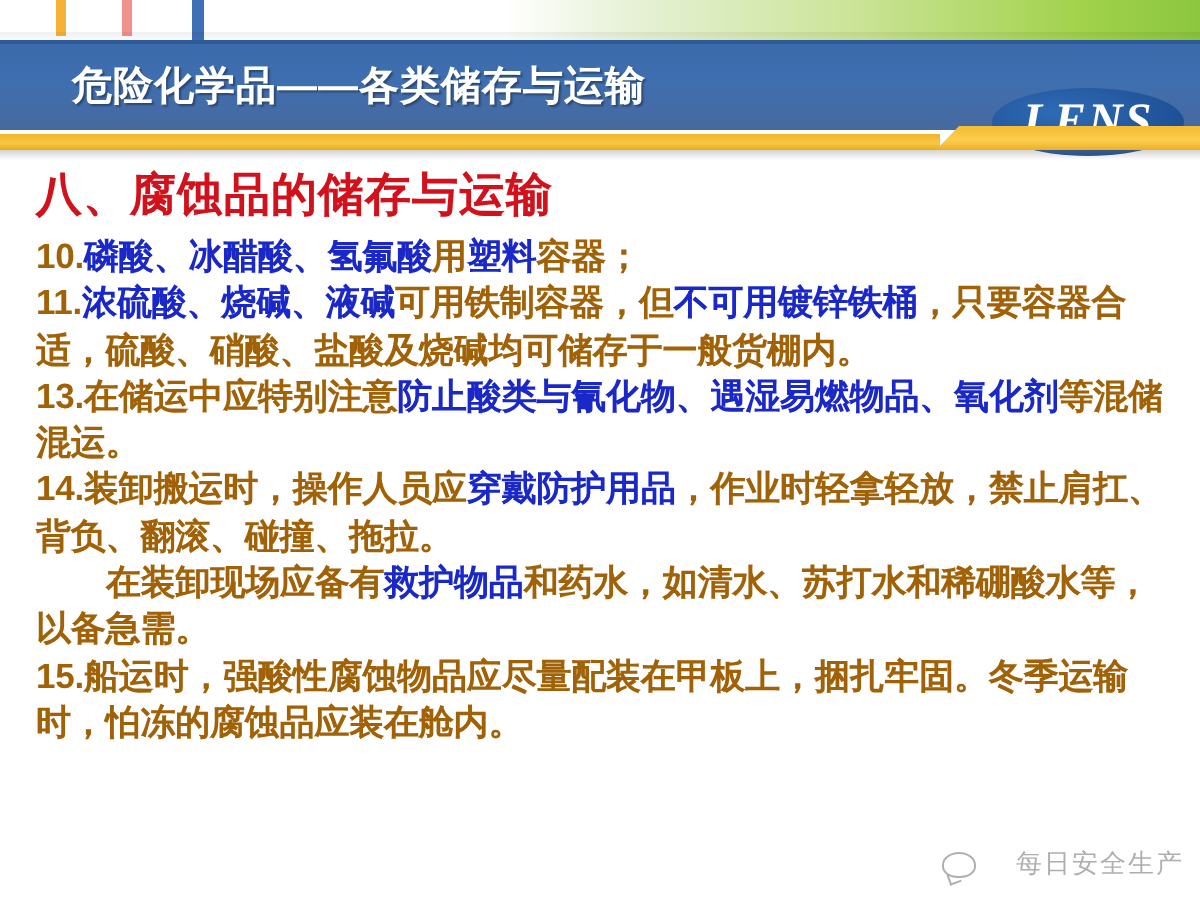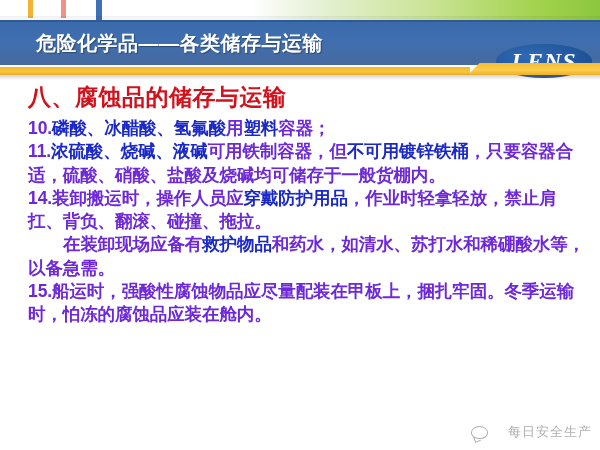--- a/index.html
+++ b/index.html
@@ -101,21 +101,21 @@
   .gold-shadow {
     position: absolute; left: 0; top: 75px; width: 600px; height: 5px;
     background: linear-gradient(to bottom, rgba(110,110,110,0.30), rgba(255,255,255,0));
   }
 
   
   .content {
     position: absolute;
     left: 0; top: 82px;
     width: 600px; height: 368px;
-    padding: 0 10px 0 28px;
+    padding: 0 10px 0 18px;
   }
   .heading {
     color: #d1111b;
     font-size: 23px;
     font-weight: bold;
     letter-spacing: 0.5px;
     line-height: 30px;
     margin-bottom: 5px;
     white-space: nowrap;
   }
@@ -125,21 +125,21 @@
     color: #111111;
     font-size: 17.5px;
     font-weight: bold;
     line-height: 23.3px;
     letter-spacing: -0.1px;
     text-align: left;
     word-break: break-all;
   }
   .para.indent { text-indent: 2em; }
   .blue { color: #1b28c8; }
-  .black { color: #6d28d9; }
+  .black { color: #a16207; }
 
   
   .watermark {
     position: absolute;
     right: 8px; bottom: 9px;
     display: flex; align-items: center; gap: 20px;
     opacity: 0.55;
   }
   .wm-icon {
     width: 17px; height: 13px;
@@ -190,20 +190,21 @@
   </div>
   <div class="gold-shadow"></div>
 
   <div class="content">
     <div class="heading">
       <span>八、</span><span>腐蚀品的储存与运输</span>
     </div>
     <div class="body-block" id="body-block">
         <div class="para"><span class="black">10.</span><span class="blue">磷酸、冰醋酸、氢氟酸</span><span class="black">用</span><span class="blue">塑料</span><span class="black">容器；</span></div>
         <div class="para"><span class="black">11.</span><span class="blue">浓硫酸、烧碱、液碱</span><span class="black">可用铁制容器，但</span><span class="blue">不可用镀锌铁桶</span><span class="black">，只要容器合适，硫酸、硝酸、盐酸及烧碱均可储存于一般货棚内。</span></div>
+        <div class="para"><span class="black">13.在储运中应特别注意</span><span class="blue">防止酸类与氰化物、遇湿易燃物品、氧化剂</span><span class="black">等混储混运。</span></div>
         <div class="para"><span class="black">14.装卸搬运时，操作人员应</span><span class="blue">穿戴防护用品</span><span class="black">，作业时轻拿轻放，禁止肩扛、背负、翻滚、碰撞、拖拉。</span></div>
         <div class="para indent"><span class="black">在装卸现场应备有</span><span class="blue">救护物品</span><span class="black">和药水，如清水、苏打水和稀硼酸水等，以备急需。</span></div>
         <div class="para"><span class="black">15.船运时，强酸性腐蚀物品应尽量配装在甲板上，捆扎牢固。冬季运输时，怕冻的腐蚀品应装在舱内。</span></div>
       </div>
   </div>
 
   <div class="watermark">
     <span class="wm-icon"></span>
     <span class="wm-text">每日安全生产</span>
   </div>

